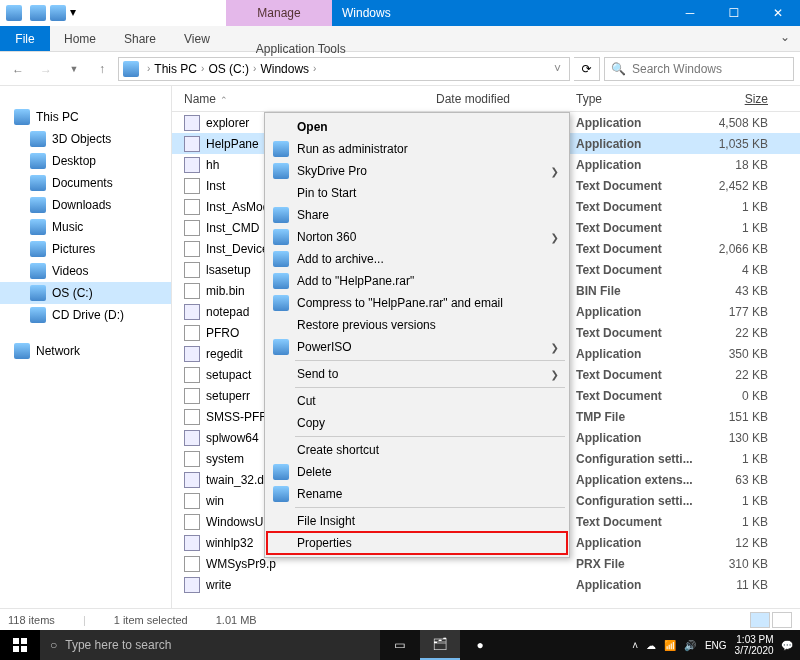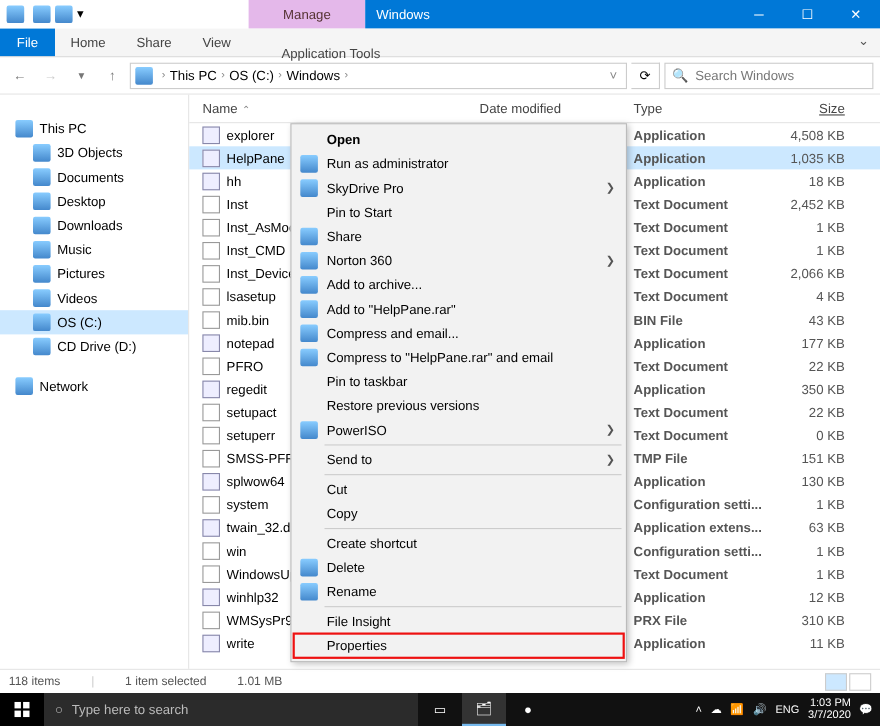--- a/index.html
+++ b/index.html
@@ -122,25 +122,25 @@
       <div class="nav-item" style="padding-left: 14px;">
         <span class="nav-ico ico-sq"></span>
         <span>This PC</span>
       </div>
       <div class="nav-item">
         <span class="nav-ico ico-sq"></span>
         <span>3D Objects</span>
       </div>
       <div class="nav-item">
         <span class="nav-ico ico-sq"></span>
+        <span>Desktop</span>
+      </div>
+      <div class="nav-item">
+        <span class="nav-ico ico-sq"></span>
         <span>Documents</span>
-      </div>
-      <div class="nav-item">
-        <span class="nav-ico ico-sq"></span>
-        <span>Desktop</span>
       </div>
       <div class="nav-item">
         <span class="nav-ico ico-sq"></span>
         <span>Downloads</span>
       </div>
       <div class="nav-item">
         <span class="nav-ico ico-sq"></span>
         <span>Music</span>
       </div>
       <div class="nav-item">
@@ -365,28 +365,21 @@
     <div class="ctx-item">
       <span class="ctx-ico ico-sq"></span>
       <span>Add to archive...</span>
     </div>
     <div class="ctx-item">
       <span class="ctx-ico ico-sq"></span>
       <span>Add to "HelpPane.rar"</span>
     </div>
     <div class="ctx-item">
       <span class="ctx-ico ico-sq"></span>
-      <span>Compress and email...</span>
-    </div>
-    <div class="ctx-item">
-      <span class="ctx-ico ico-sq"></span>
       <span>Compress to "HelpPane.rar" and email</span>
-    </div>
-    <div class="ctx-item">
-      <span>Pin to taskbar</span>
     </div>
     <div class="ctx-item">
       <span>Restore previous versions</span>
     </div>
     <div class="ctx-item">
       <span class="ctx-ico ico-sq"></span>
       <span>PowerISO</span>
       <span class="ctx-arrow">❯</span>
     </div>
     <div class="ctx-sep"></div>

